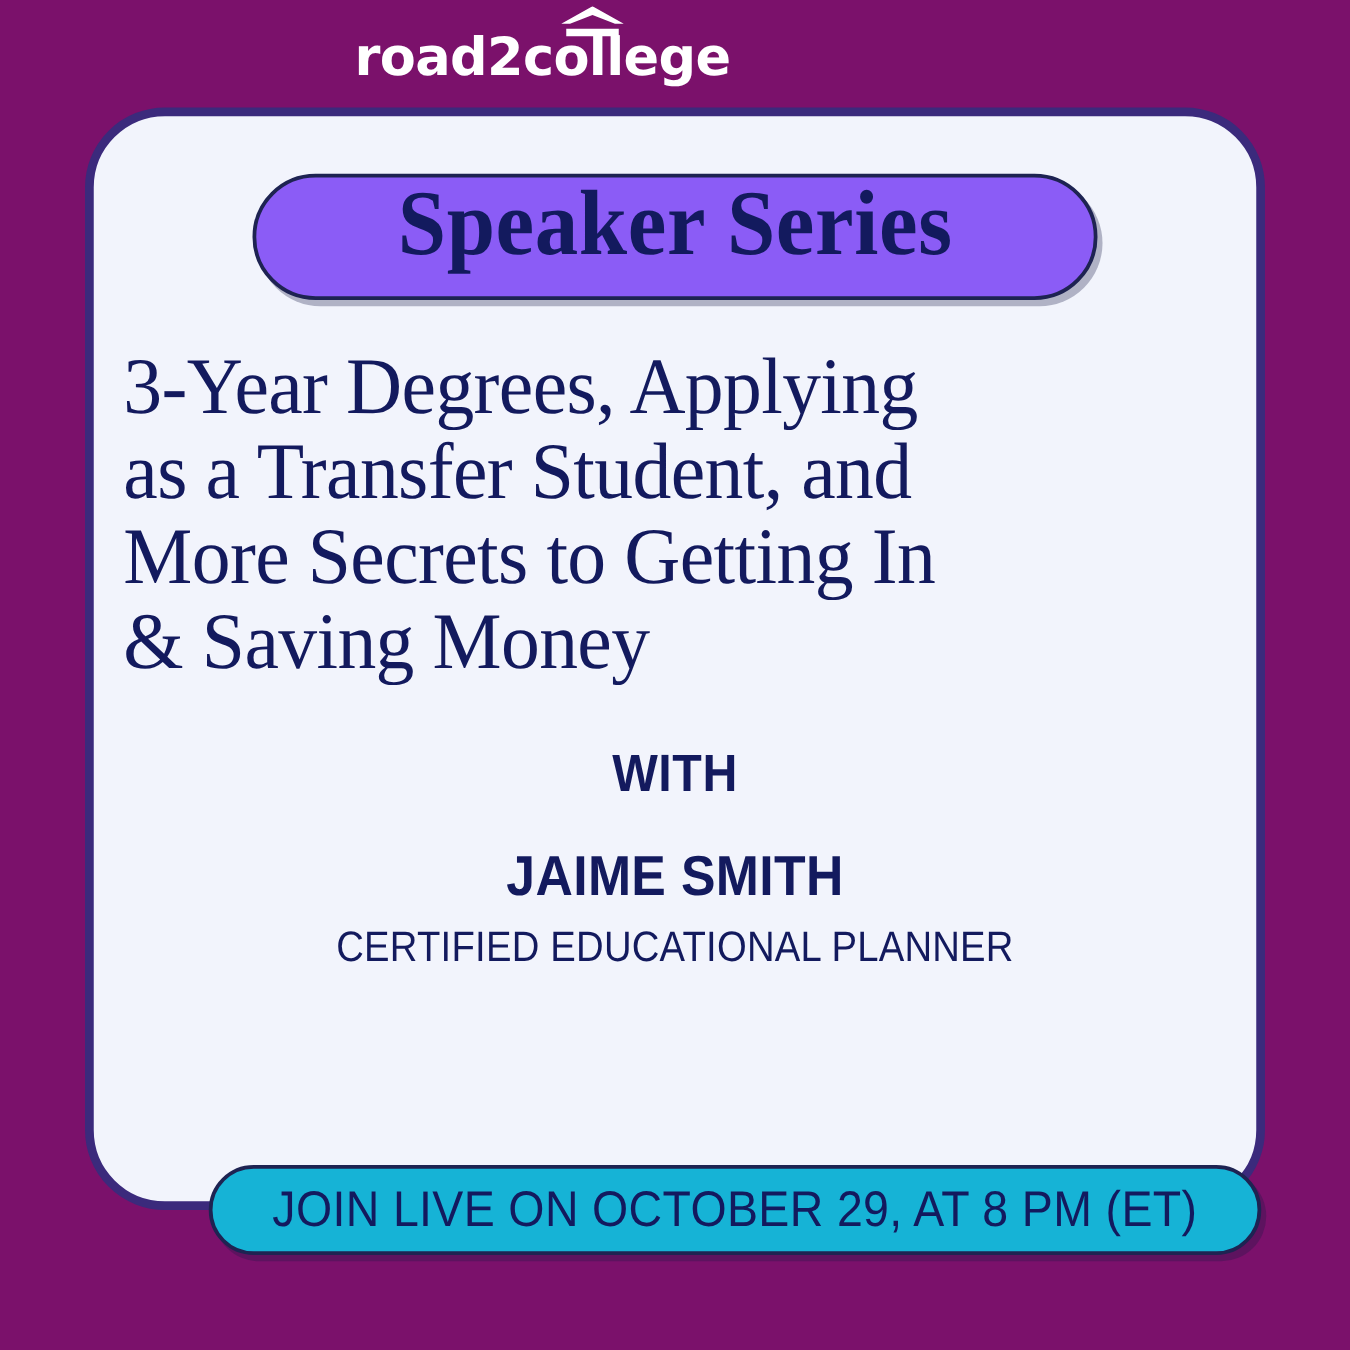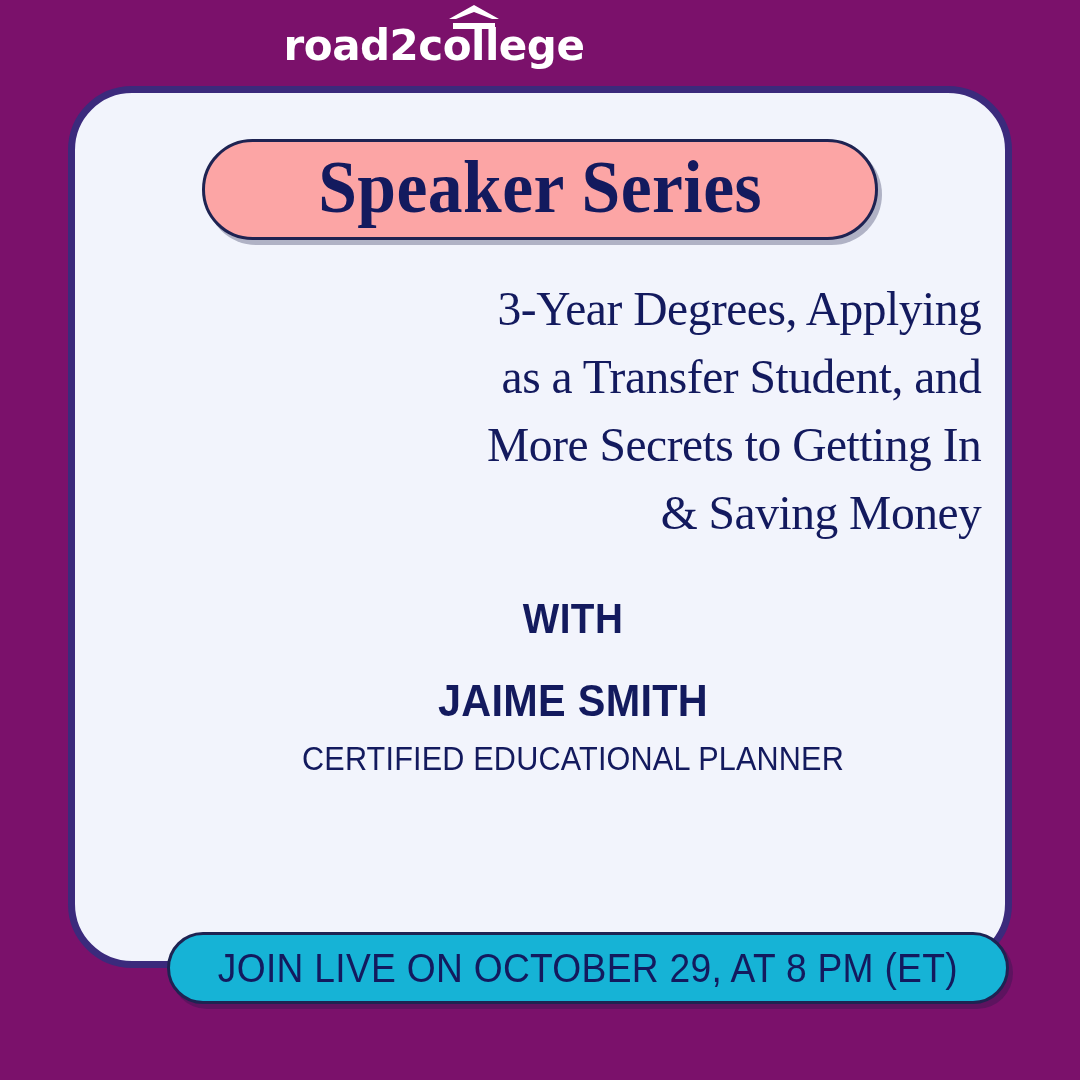--- a/index.html
+++ b/index.html
@@ -69,26 +69,25 @@
   .badge-wrap {
     position: absolute;
     left: 0;
     top: 46px;
     width: 100%;
     display: flex;
     justify-content: center;
   }
   .badge {
     display: inline-flex;
-    align-items: center;
     justify-content: center;
     box-sizing: border-box;
     width: 676px;
     height: 101px;
-    background: #fca5a5;
+    background: #8b5cf6;
     border: 3px solid #1E2352;
     border-radius: 52px;
     box-shadow: 4px 5px 0 rgba(24,27,70,0.30);
   }
   .badge-text {
     font-family: "Liberation Serif", "DejaVu Serif", serif;
     font-weight: bold;
     font-size: 74px;
     line-height: 1;
     color: #131A5E;
@@ -96,44 +95,43 @@
     transform: scaleX(0.94);
     padding-bottom: 6px;
   }
 
   
   .headline {
     position: absolute;
     left: 10px;
     top: 182px;
     width: 910px;
-    text-align: right;
+    text-align: left;
     color: #131A5E;
     font-family: "Liberation Serif", "DejaVu Serif", serif;
     font-weight: normal;
-    font-size: 49px;
+    font-size: 64px;
     line-height: 68px;
     letter-spacing: -0.5px;
   }
   .headline .hl-line {
     display: block;
     white-space: nowrap;
     transform: scaleX(0.97);
   }
 
   
   .speakers {
     position: absolute;
     left: 0;
     top: 500px;
     width: 100%;
     text-align: center;
     color: #131A5E;
     font-family: "Liberation Sans", sans-serif;
-    padding-left: 33px;
   }
   .with-label {
     font-weight: bold;
     font-size: 42px;
     line-height: 52px;
     letter-spacing: 0.5px;
     transform: scaleX(0.92);
     display: block;
   }
   .speaker-name {

